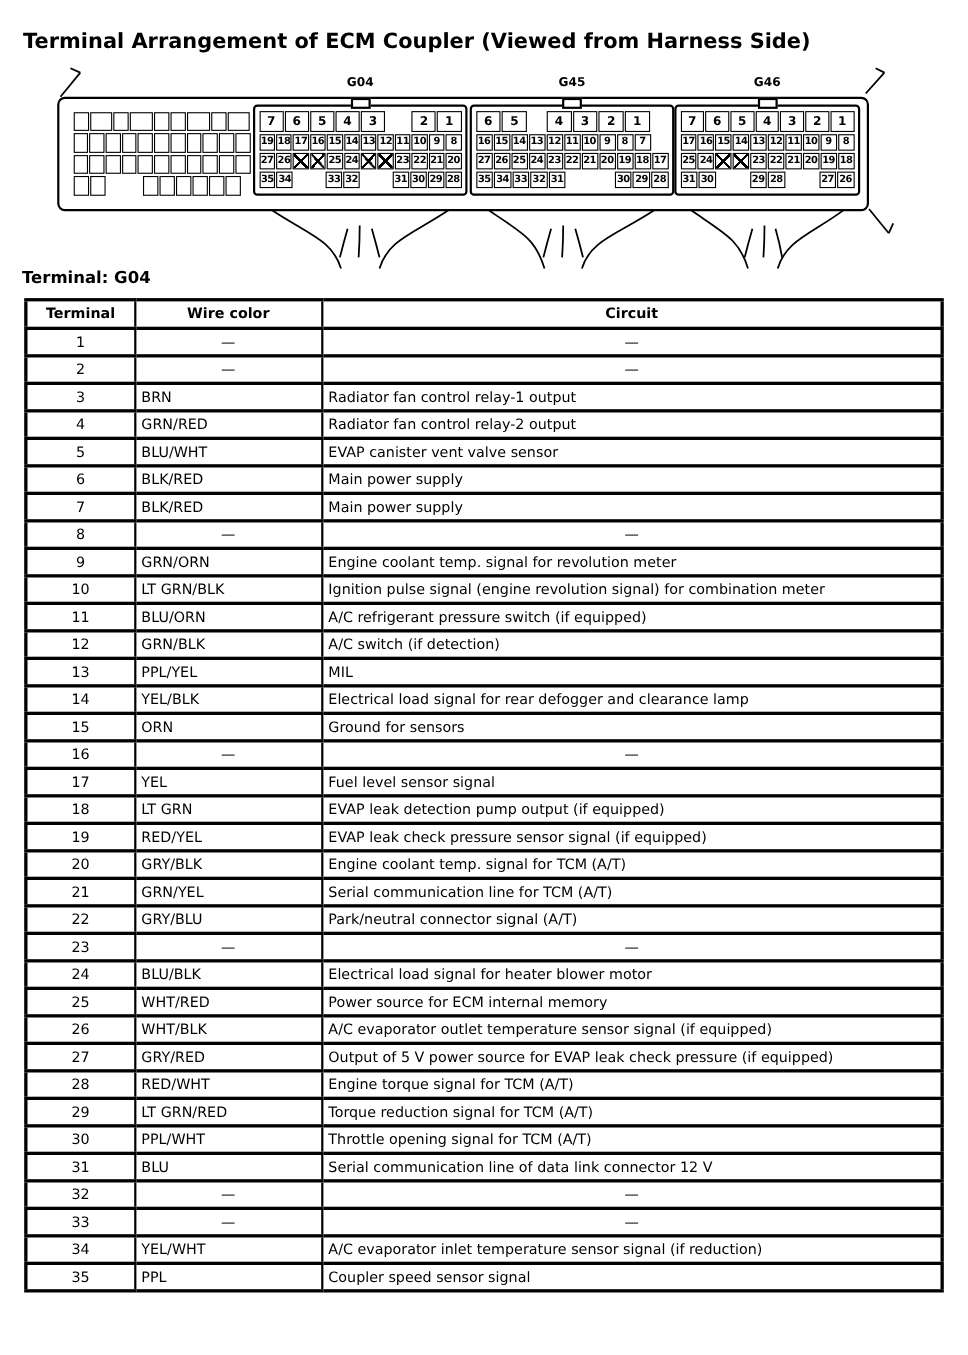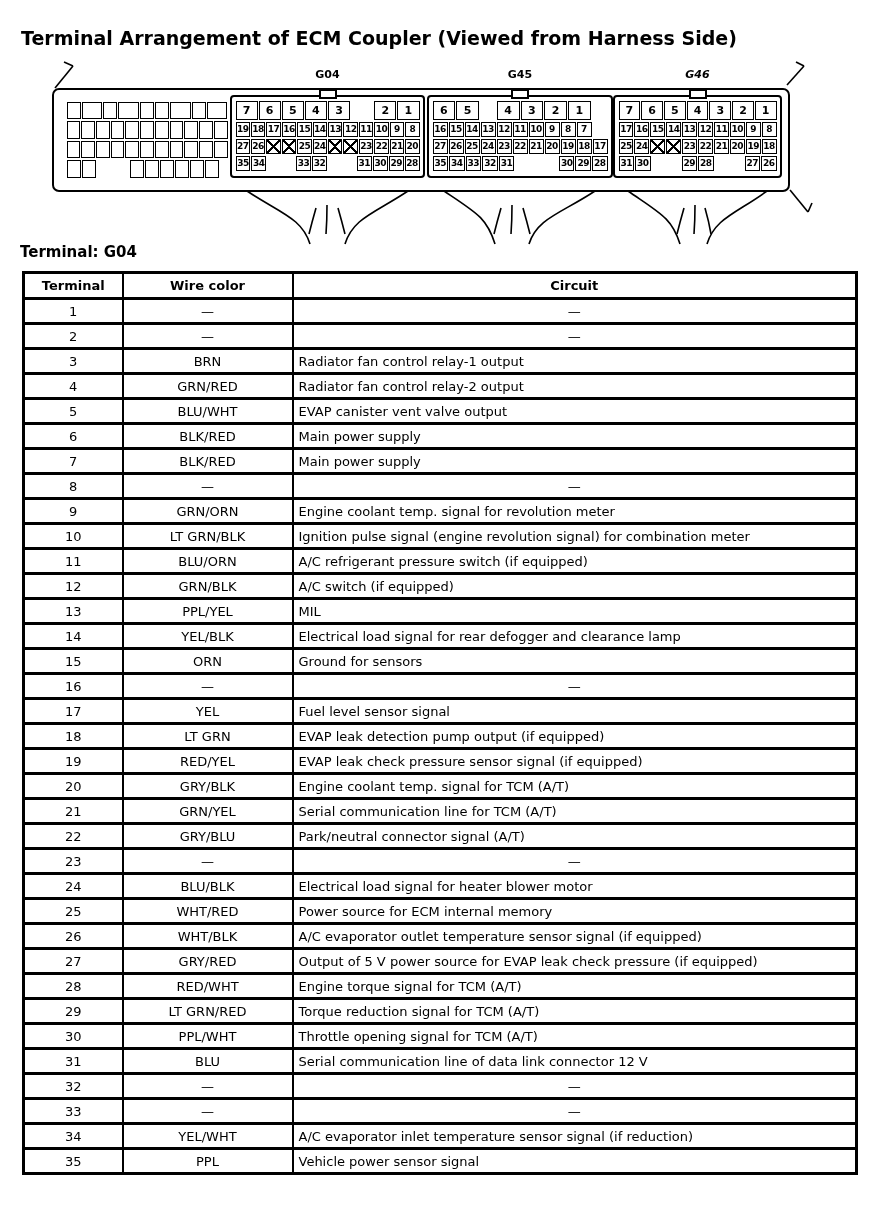--- a/index.html
+++ b/index.html
@@ -26,21 +26,21 @@
   .deco-svg{position:absolute;left:0;top:0;width:880px;height:196px;pointer-events:none;}
 
   
   .section-heading{position:absolute;left:20px;top:243px;font-size:15px;font-weight:bold;}
 
   
   table.tbl{position:absolute;left:22px;top:271px;width:836px;border-collapse:collapse;table-layout:fixed;border:3px solid #000;}
   .tbl th,.tbl td{border:2px solid #000;border-top-width:3px;border-bottom-width:3px;font-family:"DejaVu Sans",sans-serif;font-size:13px;padding:1px 5px;height:20px;box-sizing:content-box;}
   .tbl th{font-weight:bold;text-align:center;height:21px;}
   .tbl td.c-term{text-align:center;}
-  .tbl td.c-wire{text-align:center;}
+  .tbl td.c-wire{text-align:left;}
   .tbl td.c-circ{text-align:left;}
   .tbl td.dash{text-align:center;}
   col.w-term{width:99px;}
   col.w-wire{width:170px;}
 </style>
 </head>
 <body>
 
 <h1 class="page-title">Terminal Arrangement of ECM Coupler (Viewed from Harness Side)</h1>
 
@@ -232,21 +232,21 @@
           <div class="ccell" style="flex-grow: 2;">34</div>
           <div class="ccell" style="flex-grow: 2;">33</div>
           <div class="ccell" style="flex-grow: 2;">32</div>
           <div class="ccell" style="flex-grow: 2;">31</div>
           <div class="ccell gap" style="flex-grow: 6;"></div>
           <div class="ccell" style="flex-grow: 2;">30</div>
           <div class="ccell" style="flex-grow: 2;">29</div>
           <div class="ccell" style="flex-grow: 2;">28</div>
         </div>
       </div>
-      <div class="conn-label" style="left: 613px; width: 169px; font-style: italic;">G46</div>
+      <div class="conn-label" style="left: 613px; width: 169px;">G46</div>
       <div class="conn-block" style="left: 613px; width: 169px;">
         <div class="crow r1">
           <div class="ccell" style="flex-grow: 2.86;">7</div>
           <div class="ccell" style="flex-grow: 2.86;">6</div>
           <div class="ccell" style="flex-grow: 2.86;">5</div>
           <div class="ccell" style="flex-grow: 2.86;">4</div>
           <div class="ccell" style="flex-grow: 2.86;">3</div>
           <div class="ccell" style="flex-grow: 2.86;">2</div>
           <div class="ccell" style="flex-grow: 2.86;">1</div>
         </div>
@@ -320,21 +320,21 @@
         <td class="c-circ">Radiator fan control relay-1 output</td>
       </tr>
       <tr>
         <td class="c-term">4</td>
         <td class="c-wire">GRN/RED</td>
         <td class="c-circ">Radiator fan control relay-2 output</td>
       </tr>
       <tr>
         <td class="c-term">5</td>
         <td class="c-wire">BLU/WHT</td>
-        <td class="c-circ">EVAP canister vent valve output</td>
+        <td class="c-circ">EVAP canister vent valve sensor</td>
       </tr>
       <tr>
         <td class="c-term">6</td>
         <td class="c-wire">BLK/RED</td>
         <td class="c-circ">Main power supply</td>
       </tr>
       <tr>
         <td class="c-term">7</td>
         <td class="c-wire">BLK/RED</td>
         <td class="c-circ">Main power supply</td>
@@ -355,21 +355,21 @@
         <td class="c-circ">Ignition pulse signal (engine revolution signal) for combination meter</td>
       </tr>
       <tr>
         <td class="c-term">11</td>
         <td class="c-wire">BLU/ORN</td>
         <td class="c-circ">A/C refrigerant pressure switch (if equipped)</td>
       </tr>
       <tr>
         <td class="c-term">12</td>
         <td class="c-wire">GRN/BLK</td>
-        <td class="c-circ">A/C switch (if equipped)</td>
+        <td class="c-circ">A/C switch (if detection)</td>
       </tr>
       <tr>
         <td class="c-term">13</td>
         <td class="c-wire">PPL/YEL</td>
         <td class="c-circ">MIL</td>
       </tr>
       <tr>
         <td class="c-term">14</td>
         <td class="c-wire">YEL/BLK</td>
         <td class="c-circ">Electrical load signal for rear defogger and clearance lamp</td>
@@ -470,16 +470,16 @@
         <td class="c-circ dash">—</td>
       </tr>
       <tr>
         <td class="c-term">34</td>
         <td class="c-wire">YEL/WHT</td>
         <td class="c-circ">A/C evaporator inlet temperature sensor signal (if reduction)</td>
       </tr>
       <tr>
         <td class="c-term">35</td>
         <td class="c-wire">PPL</td>
-        <td class="c-circ">Vehicle power sensor signal</td>
+        <td class="c-circ">Coupler speed sensor signal</td>
       </tr>
     </tbody>
 </table>
 
 </body></html>

